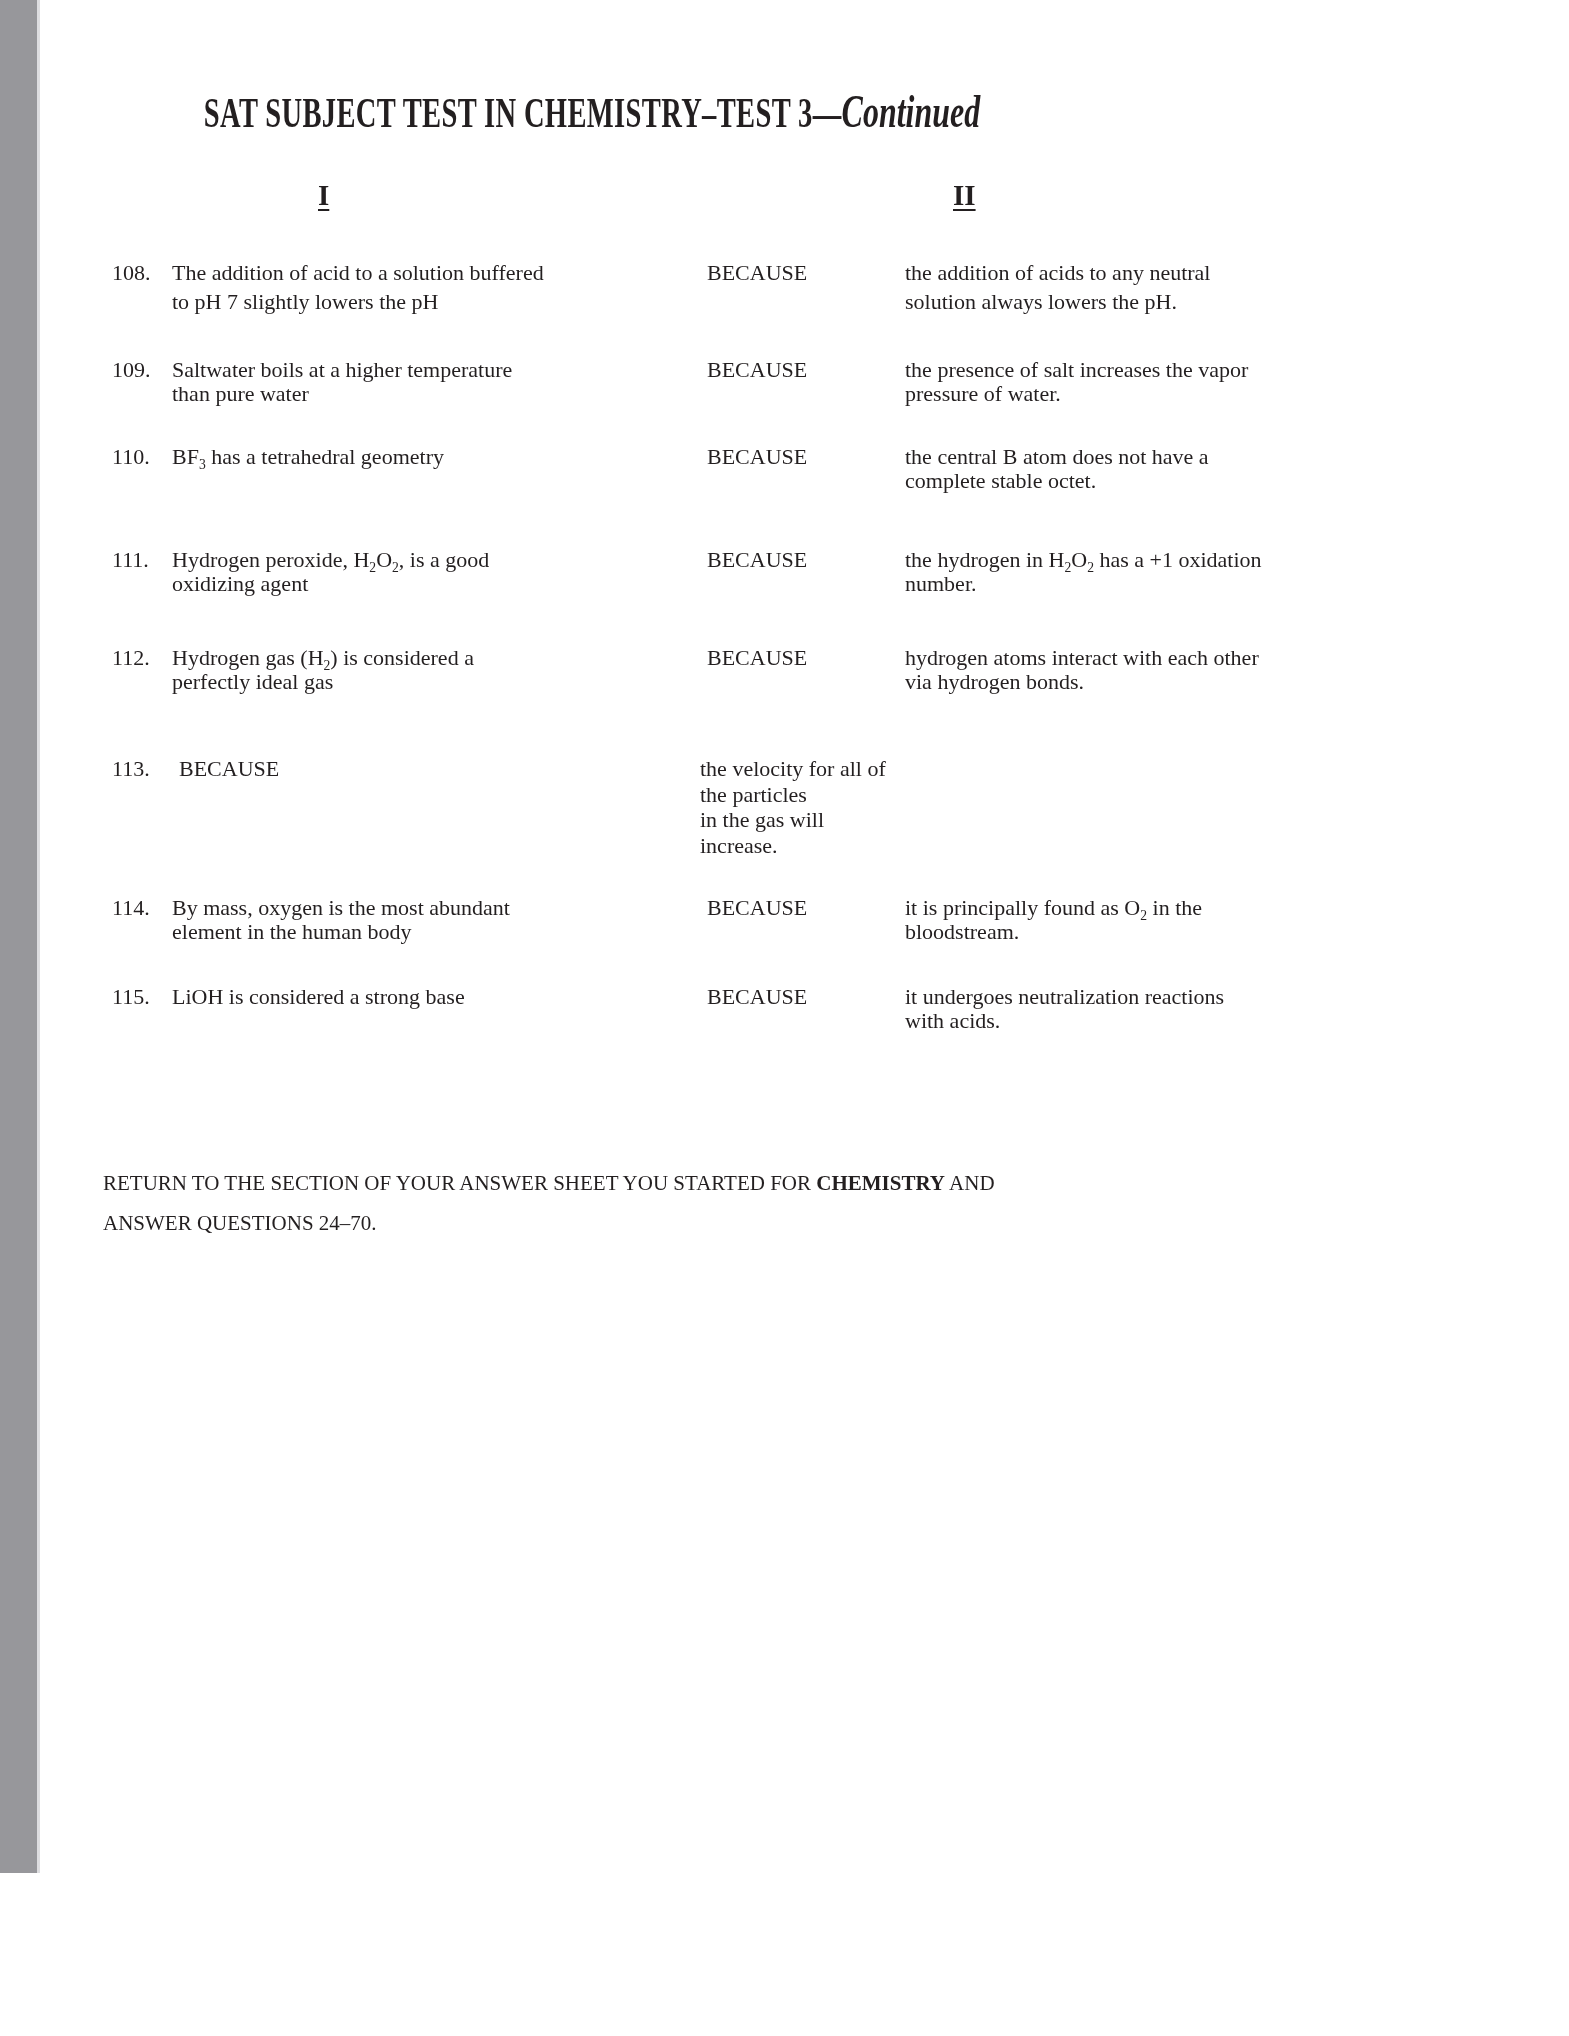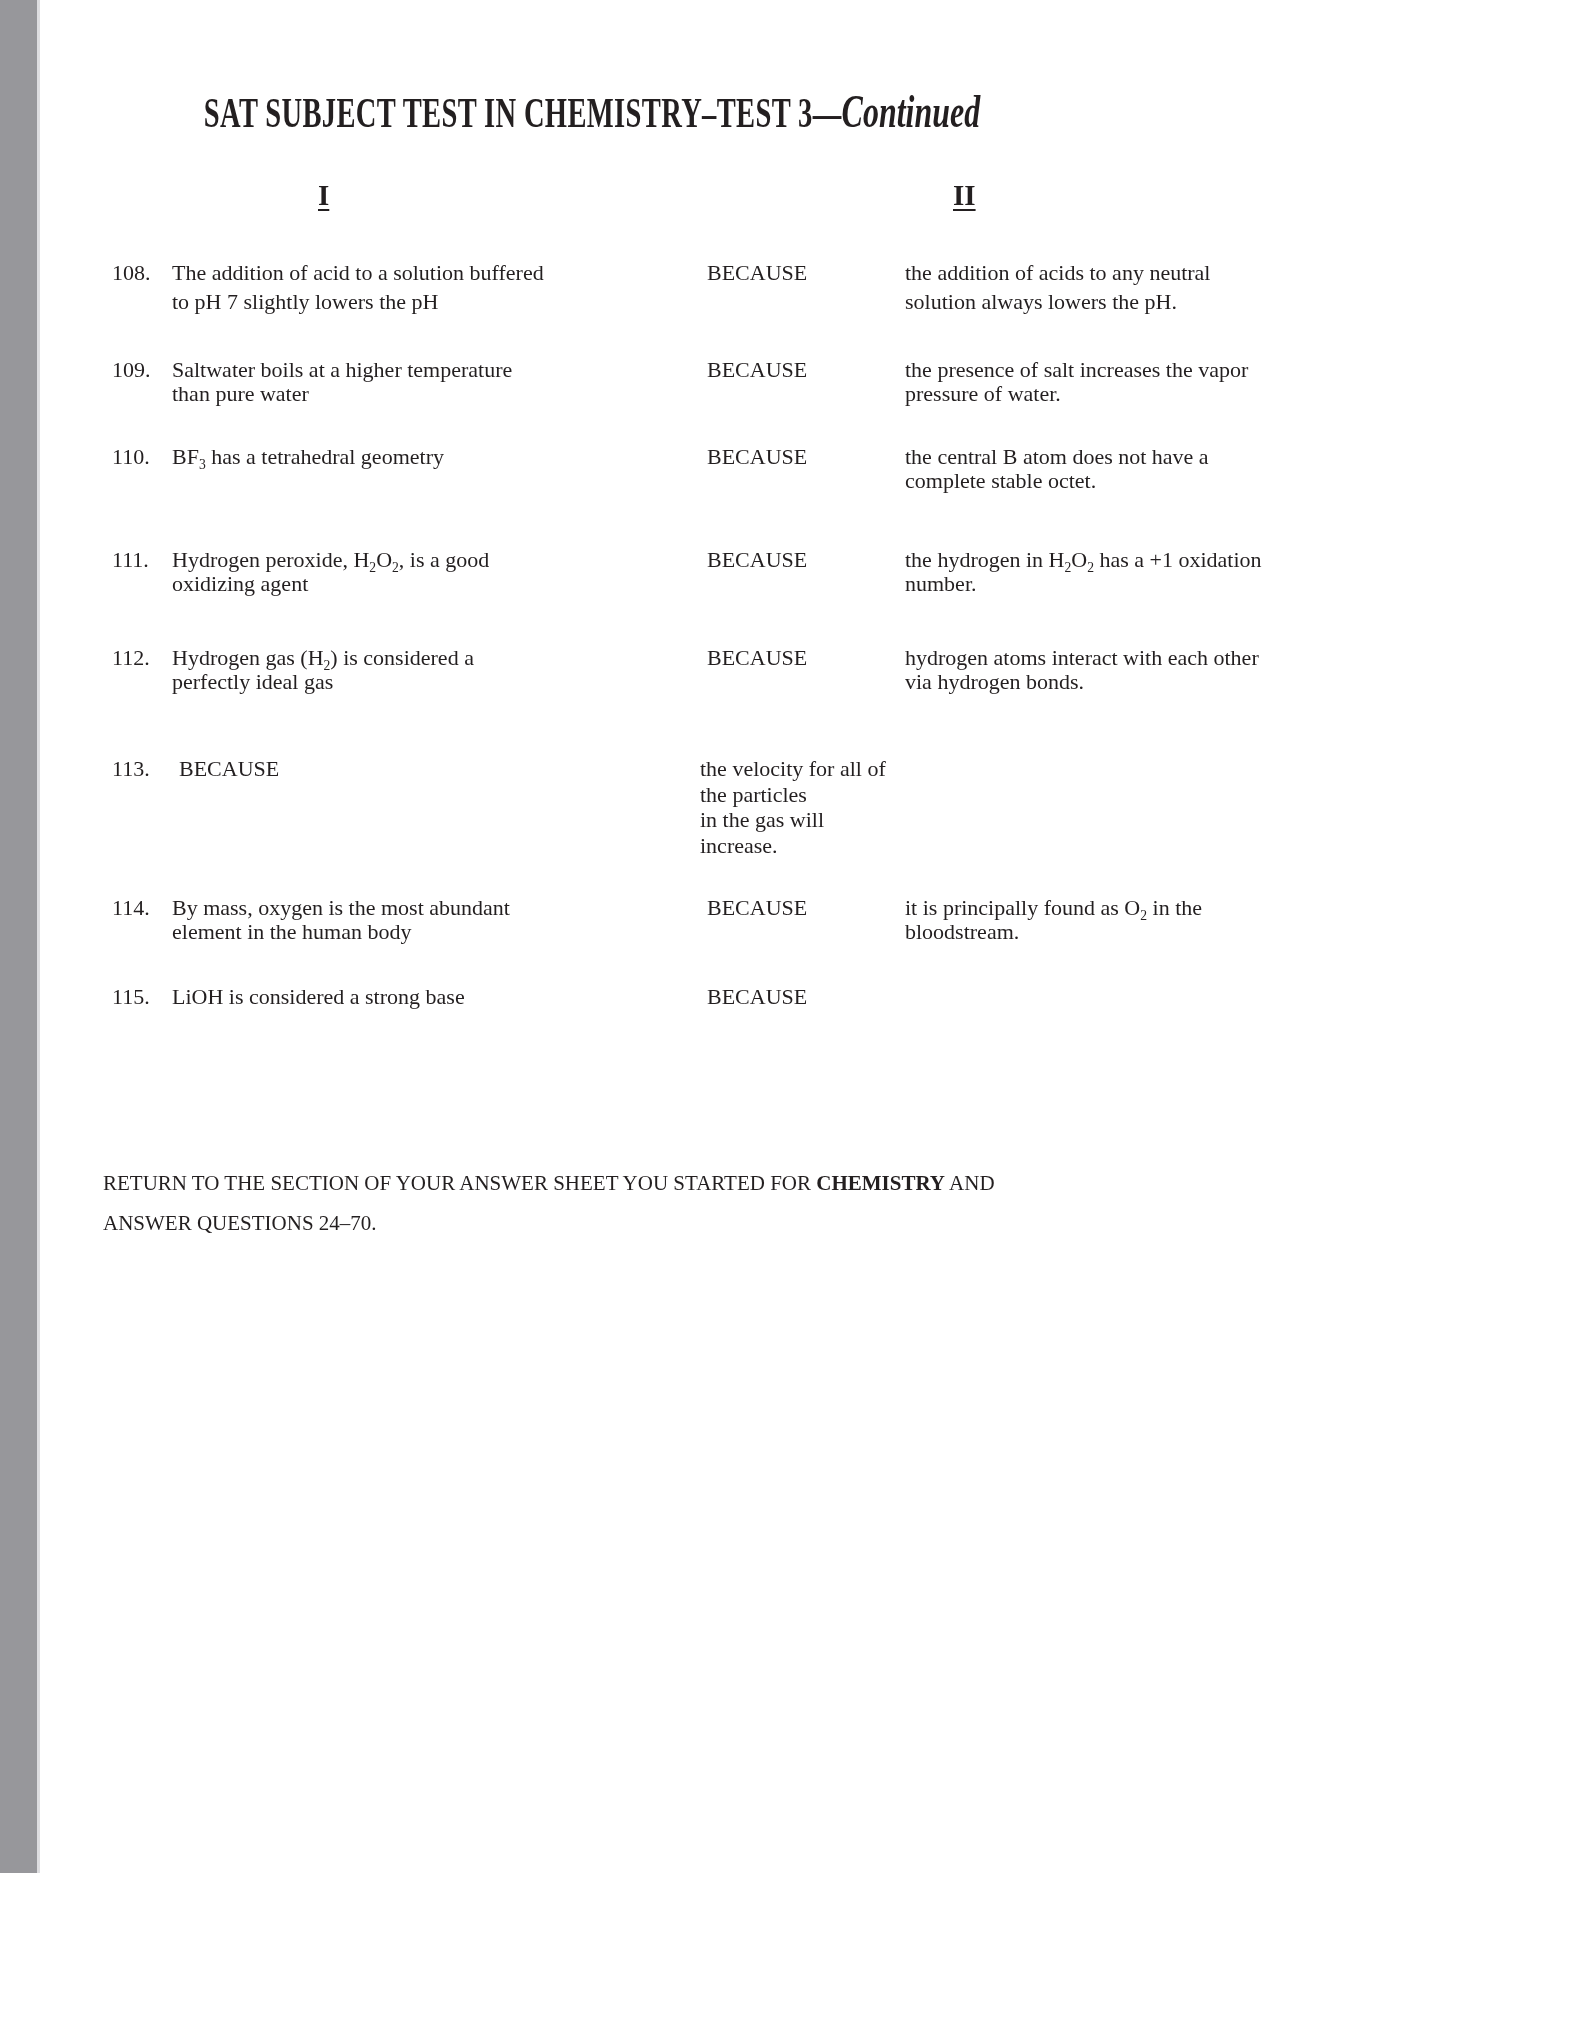--- a/index.html
+++ b/index.html
@@ -206,20 +206,22 @@
 element in the human body</span>
     <span class="because">BECAUSE</span>
     <span class="stmt">it is principally found as O<sub>2</sub> in the
 bloodstream.</span>
   </div>
 
   <div class="q-row r7">
     <span class="num">115.</span>
     <span class="stmt">LiOH is considered a strong base</span>
     <span class="because">BECAUSE</span>
+    <span class="stmt">it undergoes neutralization reactions
+with acids.</span>
   </div>
 
   <div class="return-note">
     <div class="note-line"><span>RETURN TO THE SECTION OF YOUR ANSWER SHEET YOU STARTED FOR </span><span class="bold">CHEMISTRY</span><span> AND</span></div>
     <div class="note-line">ANSWER QUESTIONS 24–70.</div>
   </div>
 
 
   <div class="footer">
     <span class="page-num">328</span>

